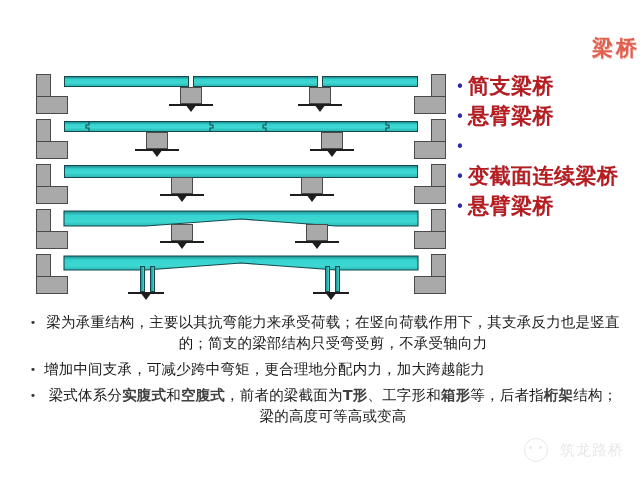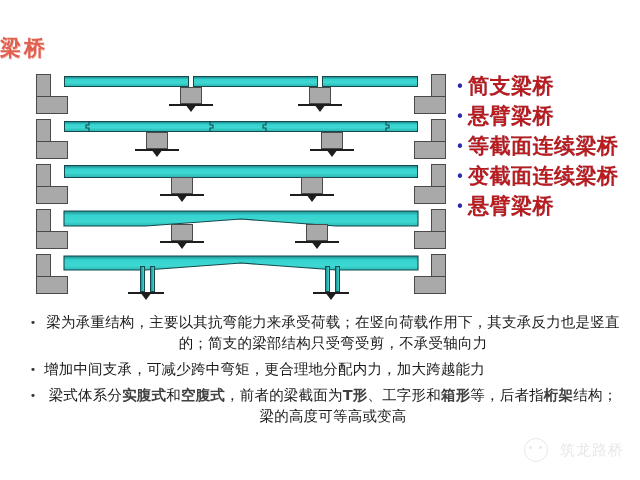--- a/index.html
+++ b/index.html
@@ -7,21 +7,21 @@
     width:640px;height:480px;
     background:#ffffff;
     font-family:"DejaVu Sans","Liberation Sans",sans-serif;
     position:relative;overflow:hidden;
   }
   .slide{position:absolute;inset:0;}
 
   
   .title{
     position:absolute;left:0;top:34px;width:640px;
-    text-align:left;
+    text-align:right;
     font-size:21px;font-weight:bold;
     color:#e06050;
     letter-spacing:3px;
     text-shadow:0.5px 0.5px 0 #f5b8ae;
   }
 
   
   .diagrams{position:absolute;left:36px;top:70px;width:410px;height:240px;}
   .bridge{position:absolute;left:0;width:410px;height:48px;}
   .bridge.b1{top:0;}
@@ -312,21 +312,20 @@
     <div class="rl-item">
       <span class="rl-bullet">•</span>
       <span class="rl-text">简支梁桥</span>
     </div>
     <div class="rl-item">
       <span class="rl-bullet">•</span>
       <span class="rl-text">悬臂梁桥</span>
     </div>
     <div class="rl-item">
       <span class="rl-bullet">•</span>
-      <span class="rl-text">等截面连续梁桥</span>
     </div>
     <div class="rl-item">
       <span class="rl-bullet">•</span>
       <span class="rl-text">变截面连续梁桥</span>
     </div>
     <div class="rl-item">
       <span class="rl-bullet">•</span>
       <span class="rl-text">悬臂梁桥</span>
     </div>
   </div>

